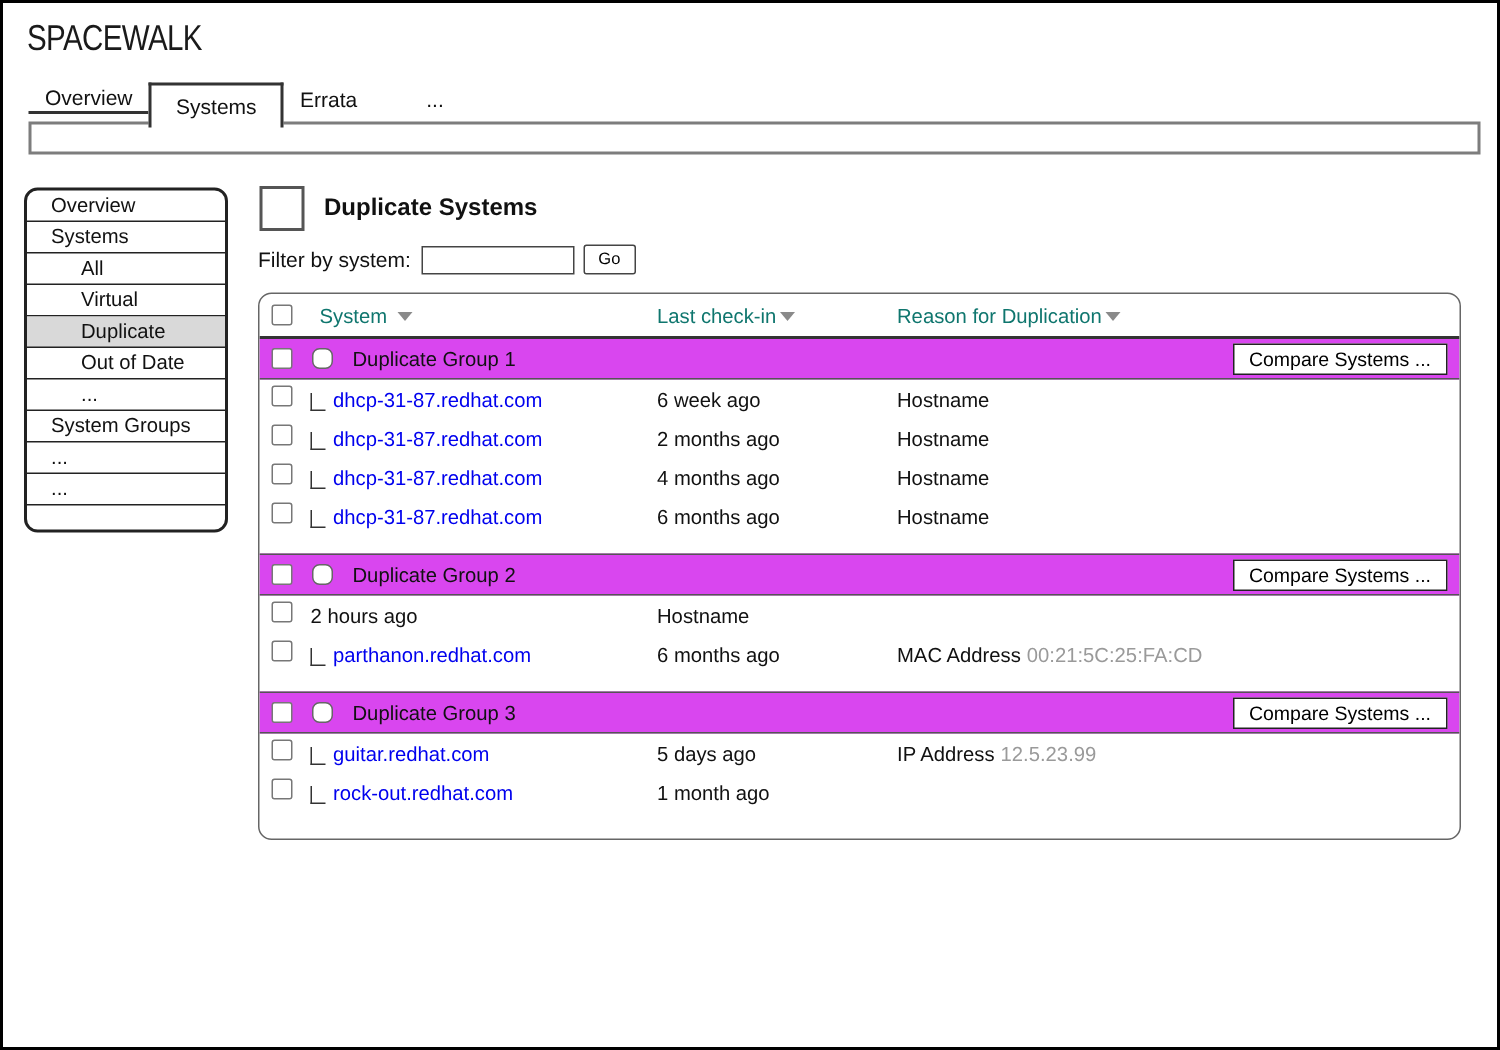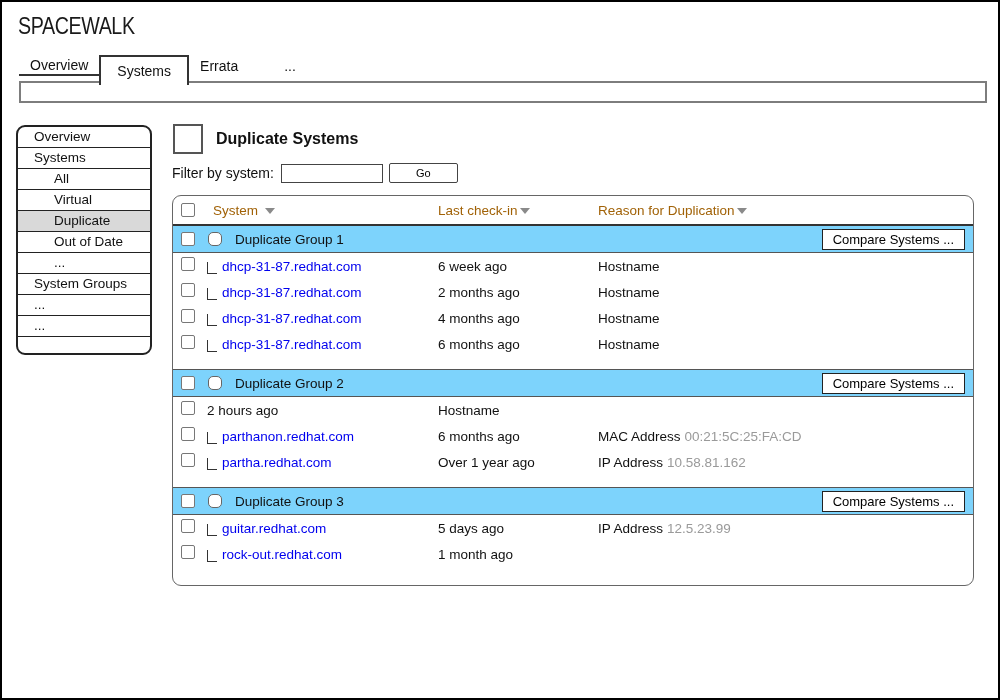--- a/index.html
+++ b/index.html
@@ -31,35 +31,35 @@
   .sb-item{height:20px;line-height:20px;font-size:13.5px;border-bottom:1.2px solid #222;padding-left:16px;white-space:nowrap;}
   .sb-item.indent{padding-left:36px;}
   .sb-item.selected{background:#d9d9d9;}
   .sb-filler{height:16px;}
   
   .title-row{position:absolute;left:171px;top:122px;display:flex;align-items:center;}
   .icon-box{width:26px;height:26px;border:2px solid #555;background:#fff;display:inline-block;}
   .page-title{font-size:16px;font-weight:bold;margin:0 0 0 13px;}
   .filter-row{position:absolute;left:170px;top:161px;display:flex;align-items:center;font-size:14px;}
   .filter-row input{width:94px;height:15px;border:1.5px solid #444;margin-left:7px;font-family:inherit;font-size:12px;padding:1px 3px;}
-  .go-btn{margin-left:6px;height:20px;font-size:11px;border:1.5px solid #444;background:#fff;padding:0 26px;border-radius:2px;font-family:inherit;cursor:pointer;}
+  .go-btn{margin-left:6px;height:20px;font-size:11px;border:1.5px solid #444;background:#fff;padding:0 9px;border-radius:2px;font-family:inherit;cursor:pointer;}
   
   .panel{
     position:absolute;left:170px;top:193px;width:802px;box-sizing:border-box;
     border:1.5px solid #666;border-radius:9px;background:#fff;overflow:hidden;
     padding-bottom:18px;
   }
   .thead{display:grid;grid-template-columns:34px 231px 160px auto;height:28px;align-items:center;border-bottom:2px solid #333;}
-  .thead .hcell{display:flex;align-items:center;font-size:13.5px;color:#a16207;}
+  .thead .hcell{display:flex;align-items:center;font-size:13.5px;color:#0f766e;}
   .cb{width:12px;height:12px;border:1.5px solid #777;border-radius:2px;background:#fff;display:inline-block;box-sizing:content-box;}
   .gcb{width:12px;height:12px;border:1.4px solid #666;border-radius:5px;background:#fff;display:inline-block;}
   .cb-cell{padding-left:8px;}
   .sort{width:0;height:0;border-left:5px solid transparent;border-right:5px solid transparent;border-top:6px solid #8a8a8a;display:inline-block;margin-left:7px;margin-top:2px;}
   .hlabel{margin-left:6px;}
-  .group-header{height:26px;display:flex;align-items:center;background:#7dd3fc;border-top:1.2px solid #555;border-bottom:1.2px solid #555;padding:0 8px;}
+  .group-header{height:26px;display:flex;align-items:center;background:#d946ef;border-top:1.2px solid #555;border-bottom:1.2px solid #555;padding:0 8px;}
   .group-header.first{border-top:none;}
   .group-header.gapped{margin-top:12px;}
   .group-name{margin-left:13px;font-size:13.5px;}
   .group-header .gcb{margin-left:13px;}
   .compare-btn{margin-left:auto;border:1.5px solid #222;background:#fff;font-size:13px;padding:2px 10px;font-family:inherit;cursor:pointer;}
   .row{display:grid;grid-template-columns:34px 231px 160px auto;height:26px;align-items:center;}
   .cell-system{display:flex;align-items:flex-end;}
   .branch{width:9px;height:11px;border-left:1.5px solid #333;border-bottom:1.5px solid #333;margin-right:5px;margin-top:-4px;display:inline-block;}
   .sys-link{color:#0000EE;text-decoration:none;font-size:13.5px;cursor:pointer;}
   .cell-checkin,.cell-reason{font-size:13.5px;color:#111;}
@@ -177,29 +177,20 @@
       </div>
       <div class="row">
         <div class="cb-cell"><span class="cb"></span></div>
         <div class="cell-system">
           <span class="branch"></span>
           <a class="sys-link">parthanon.redhat.com</a>
         </div>
         <div class="cell-checkin">6 months ago</div>
         <div class="cell-reason"><span>MAC Address</span><span class="reason-val">00:21:5C:25:FA:CD</span></div>
       </div>
-      <div class="row">
-        <div class="cb-cell"><span class="cb"></span></div>
-        <div class="cell-system">
-          <span class="branch"></span>
-          <a class="sys-link">partha.redhat.com</a>
-        </div>
-        <div class="cell-checkin">Over 1 year ago</div>
-        <div class="cell-reason"><span>IP Address</span><span class="reason-val">10.58.81.162</span></div>
-      </div>
       <div class="group-header gapped">
         <span class="cb"></span>
         <span class="gcb"></span>
         <span class="group-name">Duplicate Group 3</span>
         <button class="compare-btn">Compare Systems ...</button>
       </div>
       <div class="row">
         <div class="cb-cell"><span class="cb"></span></div>
         <div class="cell-system">
           <span class="branch"></span>

